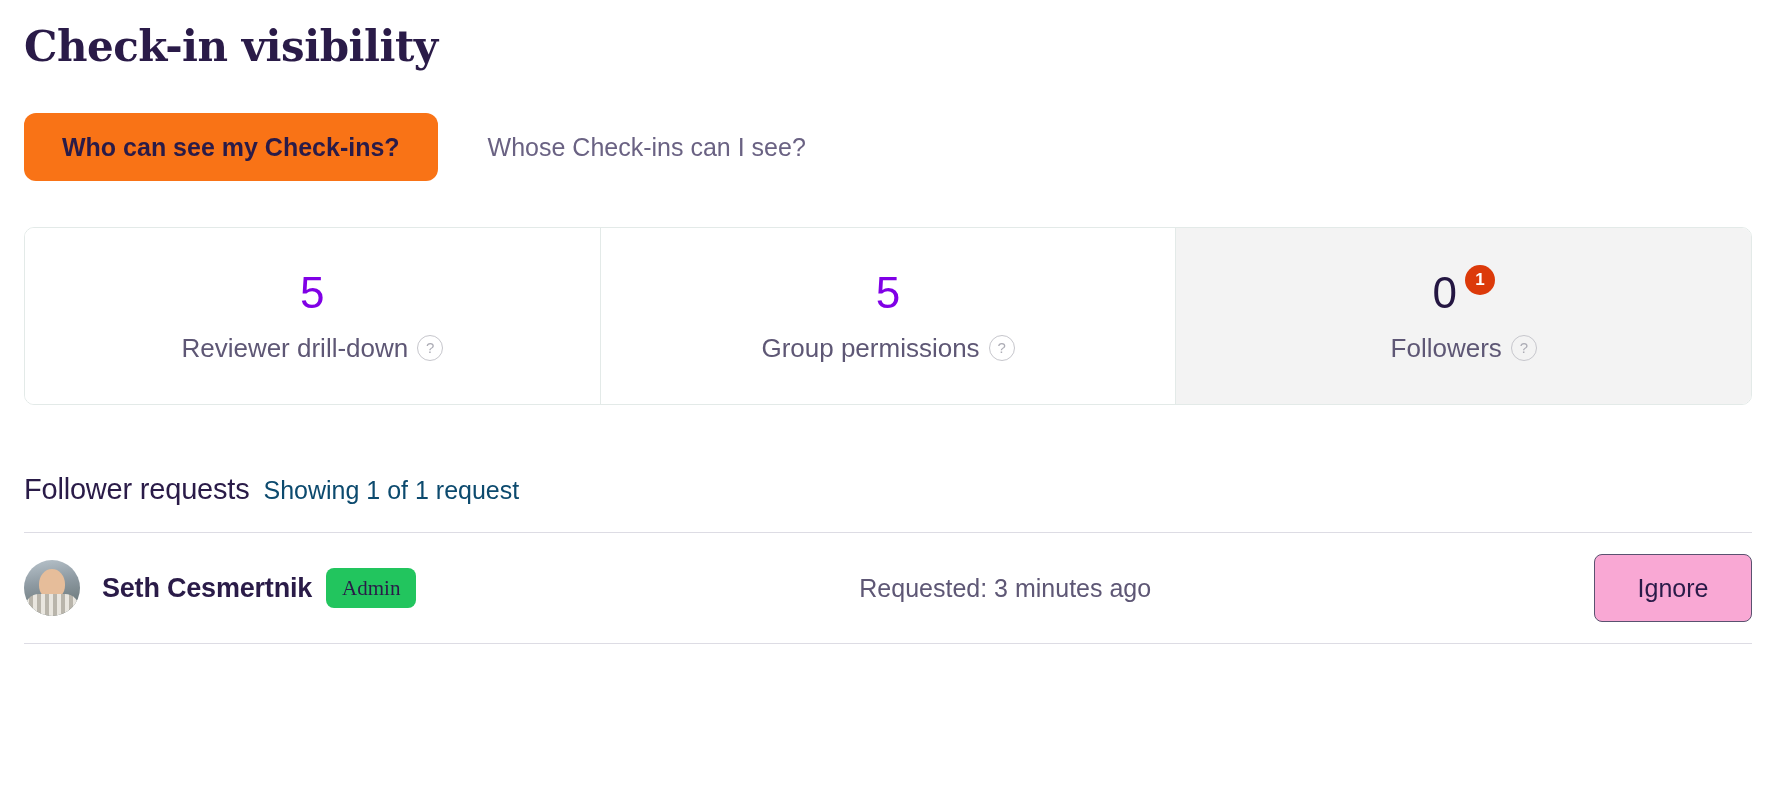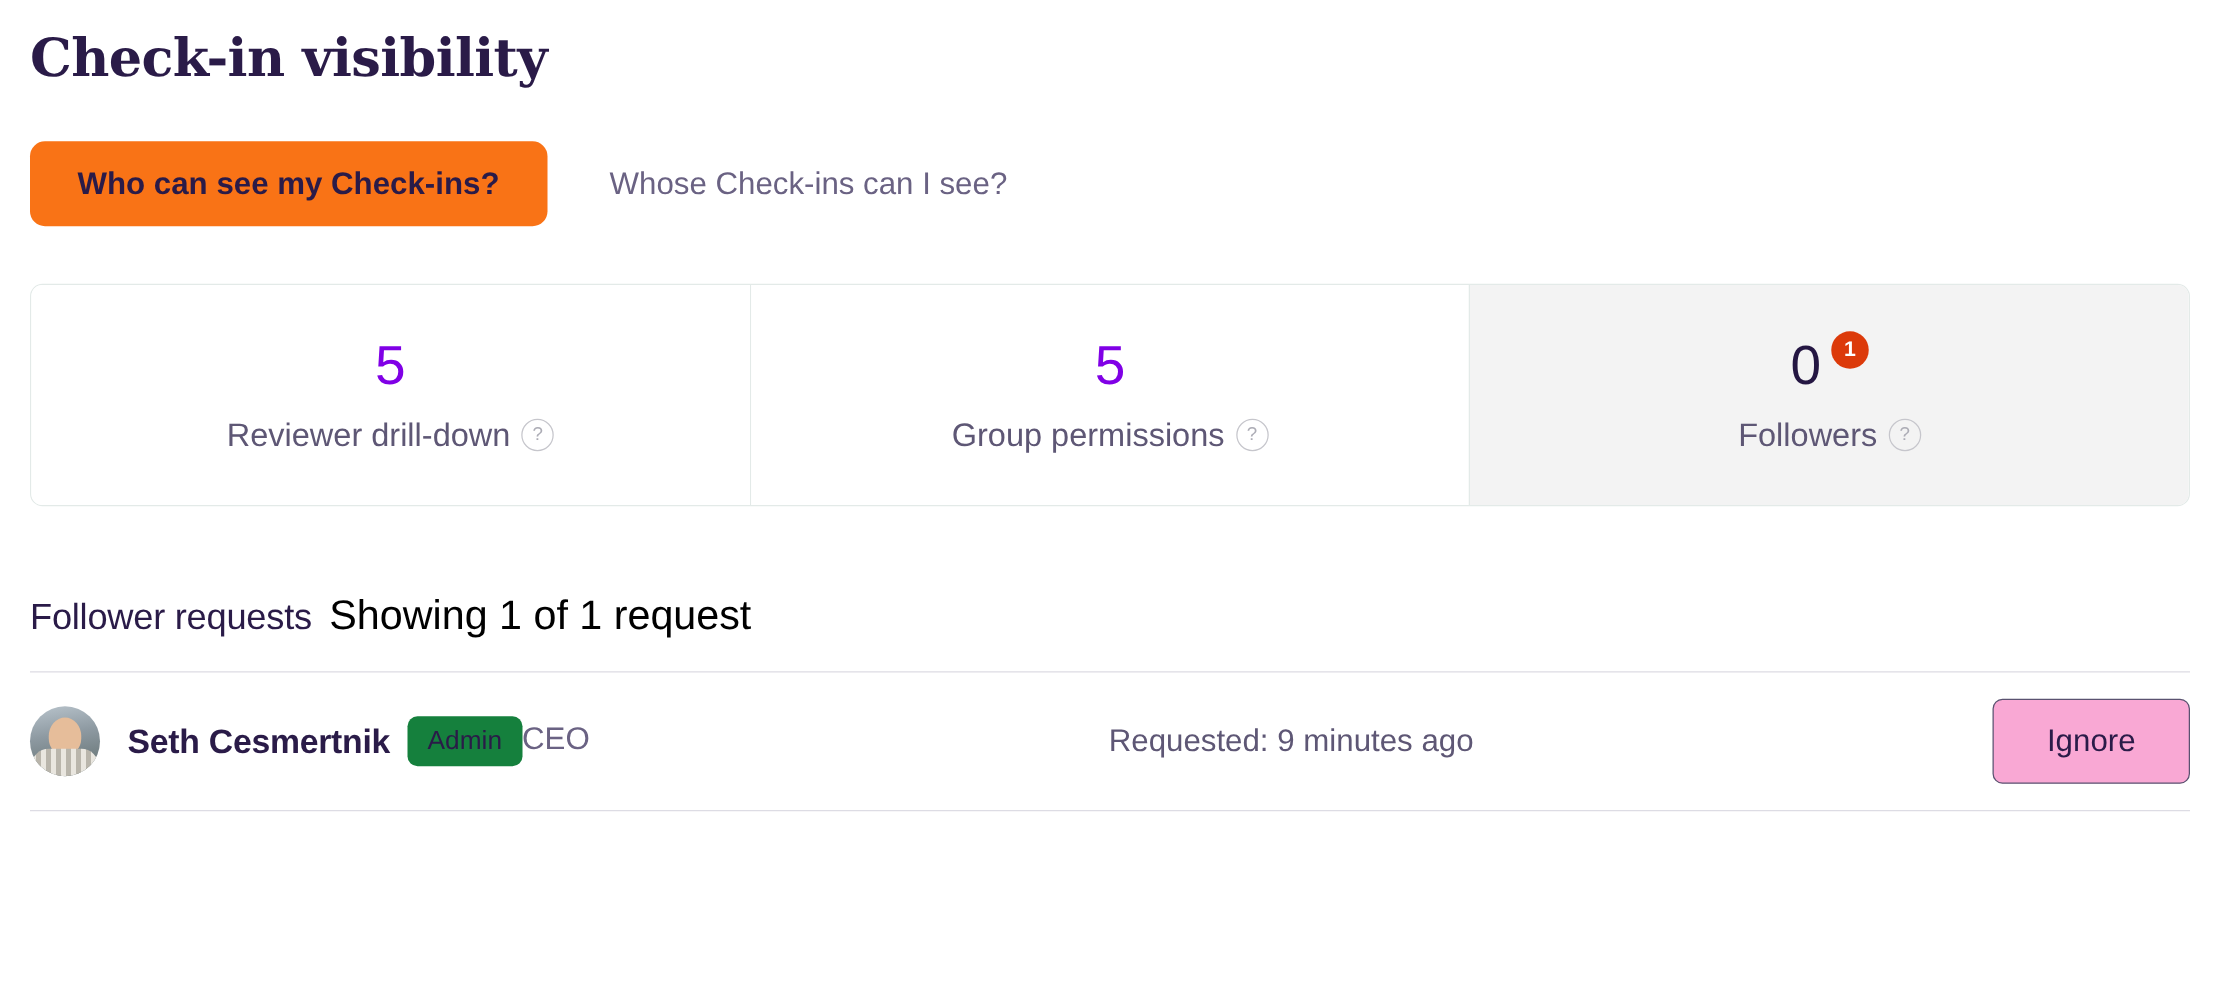--- a/index.html
+++ b/index.html
@@ -157,22 +157,22 @@
     margin-top: 68px;
     gap: 14px;
   }
   .requests-title {
     font-size: 29px;
     color: #2A1B48;
     font-weight: 400;
     letter-spacing: -0.2px;
   }
   .requests-sub {
-    font-size: 33px;
-    color: #000000;
+    font-size: 25px;
+    color: #0c4a6e;
     font-weight: 400;
   }
 
   .request-row {
     display: flex;
     align-items: center;
     height: 110px;
     border-top: 1px solid #DDDCE4;
     border-bottom: 1px solid #DDDCE4;
     margin-top: 26px;
@@ -225,24 +225,25 @@
     color: #2A1B48;
     letter-spacing: -0.2px;
   }
   .role-pill {
     display: inline-flex;
     align-items: center;
     justify-content: center;
     height: 40px;
     padding: 0 16px;
     border-radius: 8px;
-    background: #15803d;
+    background: #22c55e;
     color: #2A1B48;
     font-size: 21px;
     box-sizing: border-box;
+    font-family: Liberation Serif, serif;
   }
   .request-subtitle {
     font-size: 25px;
     color: #6A6283;
     margin-top: 4px;
   }
 
   .request-meta {
     flex: 1 1 auto;
     text-align: center;
@@ -340,24 +341,23 @@
     <div class="avatar">
       <div class="face"></div>
       <div class="shirt"></div>
     </div>
 
     <div class="request-identity">
       <div class="identity-top">
         <span class="request-name">Seth Cesmertnik</span>
         <span class="role-pill">Admin</span>
       </div>
-      <span class="request-subtitle">CEO</span>
-    </div>
-
-    <div class="request-meta">Requested: 9 minutes ago</div>
+    </div>
+
+    <div class="request-meta">Requested: 3 minutes ago</div>
 
     <div class="request-actions">
       <div class="btn btn-secondary">Ignore</div>
     </div>
 
   </div>
 
 </div>
 
 </body></html>

